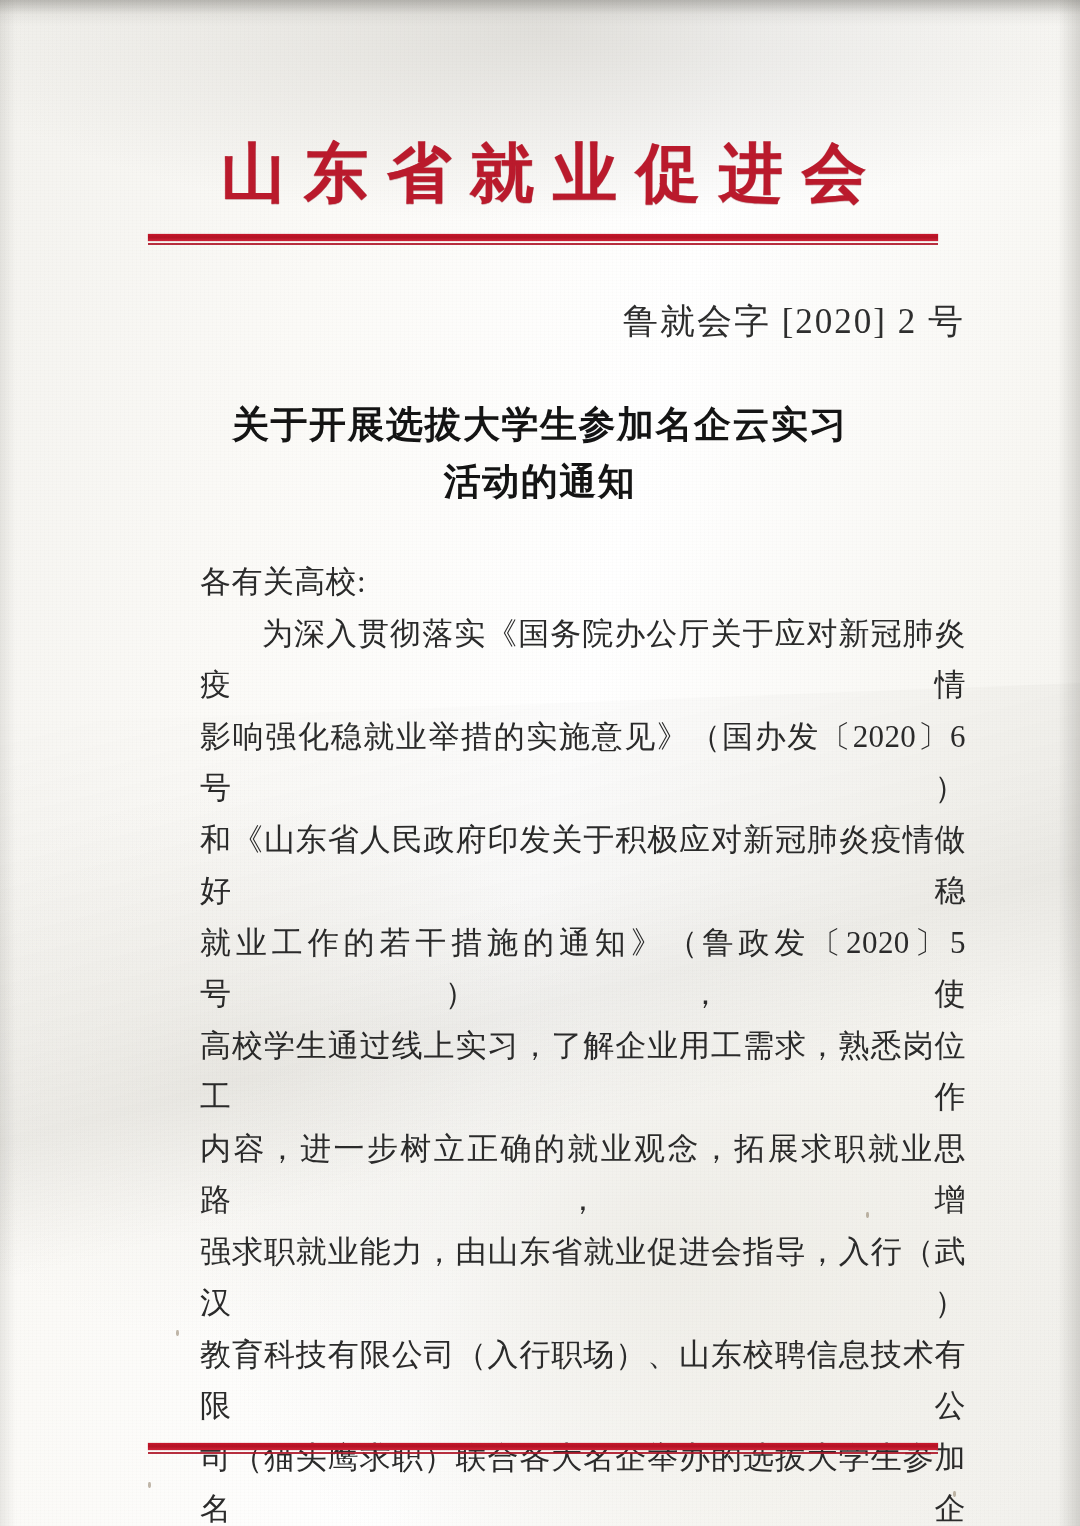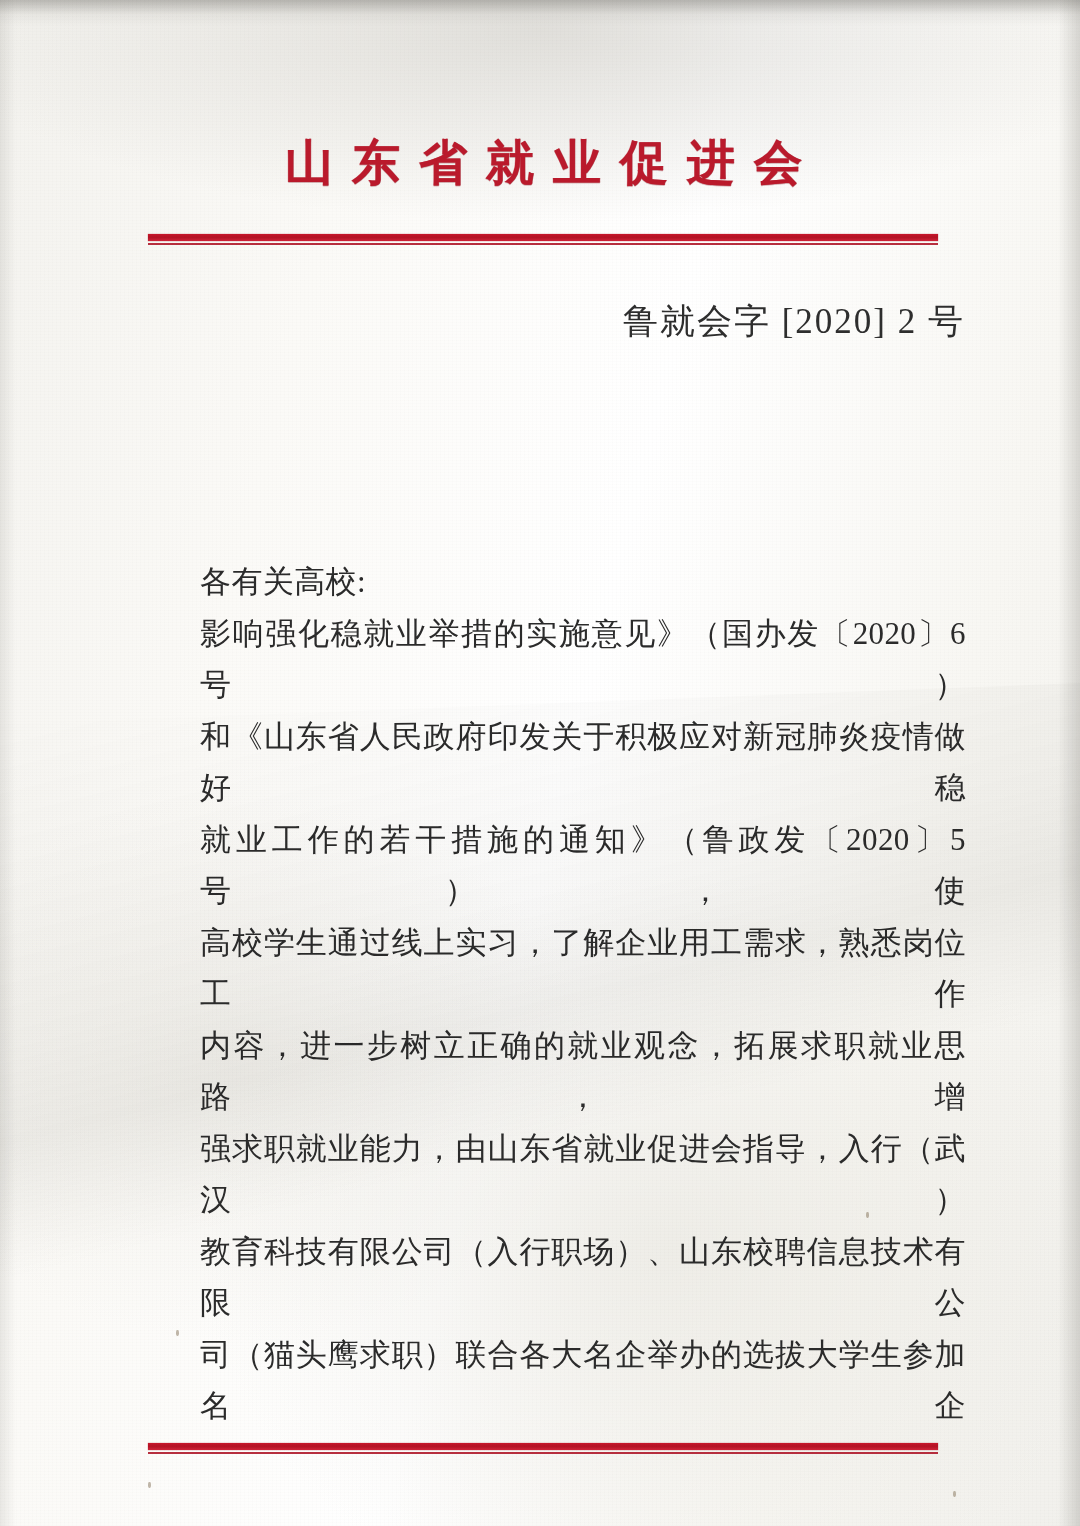--- a/index.html
+++ b/index.html
@@ -75,23 +75,23 @@
   }
 
   
   .masthead {
     position: absolute;
     left: 0; right: 0;
     top: 142px;
     text-align: center;
   }
   .masthead-title {
-    font-family: Liberation Mono, monospace;
+    font-family: Liberation Serif, serif;
     font-weight: 700;
-    font-size: 48px;
+    font-size: 64px;
     line-height: 1.0;
     letter-spacing: 19px;
     padding-left: 26px;
     color: #bb1a2c;
     text-shadow:
       0.5px 0 0 rgba(150,14,30,0.55),
       -0.5px 0 0 rgba(196,40,56,0.40),
       0 0.6px 0 rgba(130,12,26,0.30);
     white-space: nowrap;
   }
@@ -189,25 +189,30 @@
   </div>
 
   <div class="rule-top">
     <div class="rule-thick"></div>
     <div class="rule-gap"></div>
     <div class="rule-thin"></div>
   </div>
 
   <div class="doc-number">鲁就会字 [2020] 2 号</div>
 
+  <div class="doc-title">
+    <div>关于开展选拔大学生参加名企云实习</div>
+    <div>活动的通知</div>
+  </div>
 
   <div class="body">
 
     <div class="line">各有关高校:</div>
 
+    <div class="line indent justify">为深入贯彻落实《国务院办公厅关于应对新冠肺炎疫情</div>
     <div class="line justify">影响强化稳就业举措的实施意见》（国办发〔2020〕6 号）</div>
     <div class="line justify">和《山东省人民政府印发关于积极应对新冠肺炎疫情做好稳</div>
     <div class="line justify">就业工作的若干措施的通知》（鲁政发〔2020〕5 号），使</div>
     <div class="line justify">高校学生通过线上实习，了解企业用工需求，熟悉岗位工作</div>
     <div class="line justify">内容，进一步树立正确的就业观念，拓展求职就业思路，增</div>
     <div class="line justify">强求职就业能力，由山东省就业促进会指导，入行（武汉）</div>
     <div class="line justify">教育科技有限公司（入行职场）、山东校聘信息技术有限公</div>
     <div class="line justify">司（猫头鹰求职）联合各大名企举办的选拔大学生参加名企</div>
 
   </div>

